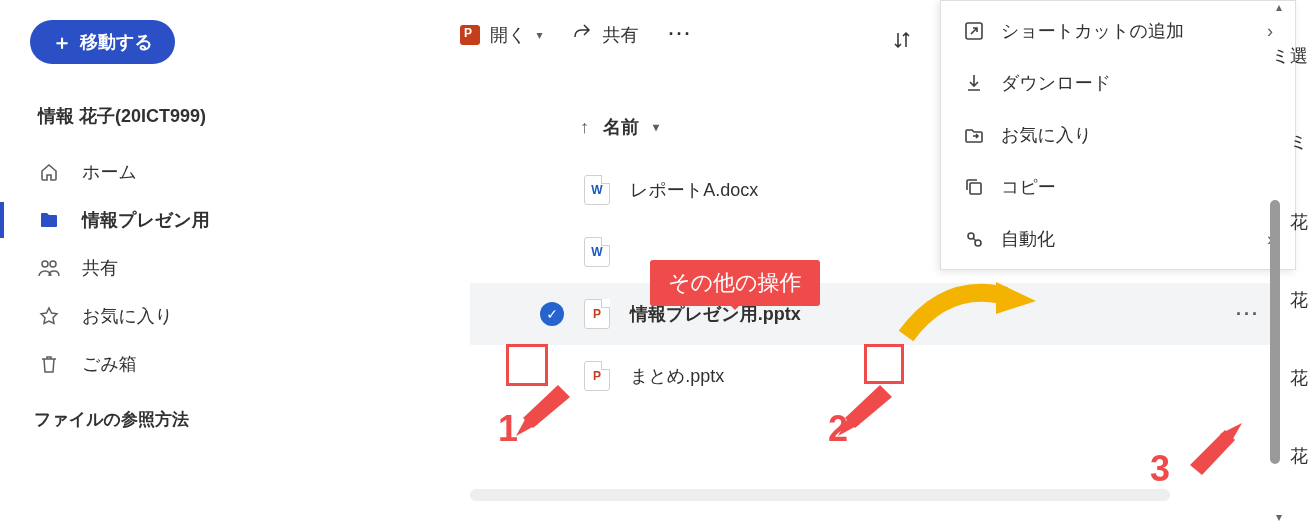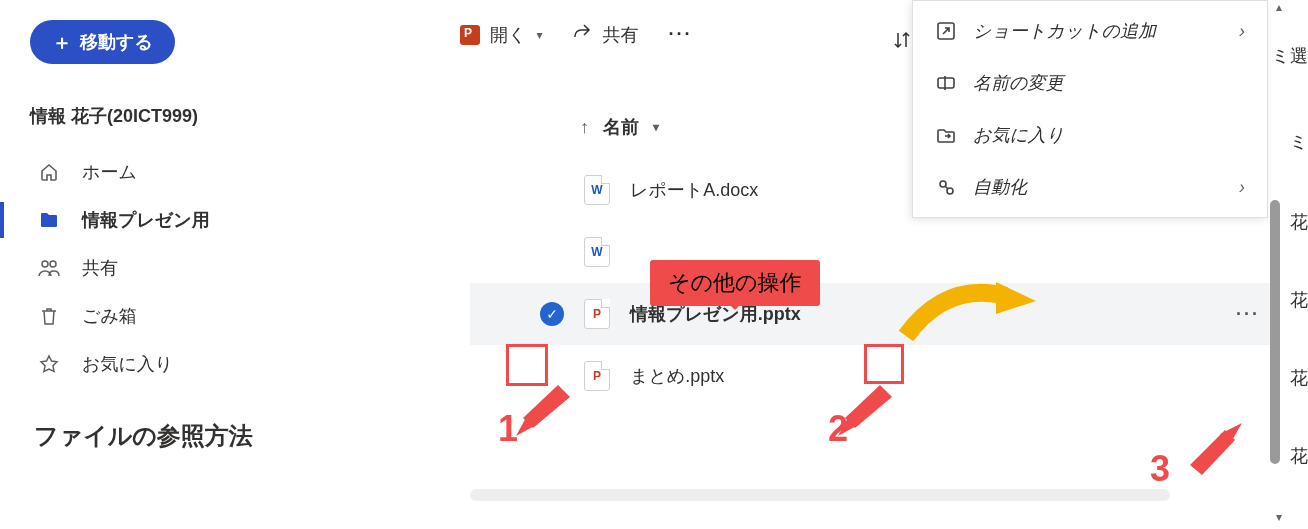--- a/index.html
+++ b/index.html
@@ -2,28 +2,28 @@
 <html><head>
 <meta charset="utf-8">
 <style>
   * { box-sizing: border-box; margin: 0; padding: 0; font-family: "Segoe UI", "Yu Gothic UI", sans-serif; }
   body { width: 1308px; height: 529px; background: #fff; position: relative; overflow: hidden; color: #323130; }
 
   
   .sidebar { position: absolute; left: 0; top: 0; width: 300px; height: 100%; padding: 20px 0 0 30px; }
   .new-btn { display: inline-flex; align-items: center; gap: 8px; background: #2b50c5; color: #fff; border: none; border-radius: 24px; padding: 10px 22px; font-size: 18px; font-weight: 600; }
   .new-btn .plus { font-size: 20px; line-height: 1; }
-  .user-label { font-size: 18px; font-weight: 600; margin: 40px 0 20px 0; }
+  .user-label { font-size: 18px; font-weight: 600; margin: 40px 0 20px 8px; }
   .nav { list-style: none; }
   .nav-item { display: flex; align-items: center; gap: 22px; padding: 12px 10px 12px 8px; font-size: 18px; cursor: pointer; position: relative; }
   .nav-item.active { font-weight: 700; }
   .nav-item.active::before { content:""; position:absolute; left:-30px; top:6px; bottom:6px; width:4px; background:#2b50c5; }
   .nav-item .icon { width: 22px; display:inline-flex; justify-content:center; color:#605e5c; }
   .nav-item.active .icon { color:#2b50c5; }
-  .section-title { font-size: 24px; font-weight: 700; margin-top: 32px; padding-left: 4px; }
+  .section-title { font-size: 17px; font-weight: 700; margin-top: 20px; padding-left: 4px; }
 
   
   .toolbar { position: absolute; left: 460px; top: 22px; display:flex; align-items:center; gap: 30px; font-size: 18px; }
   .tb-item { display:flex; align-items:center; gap:10px; cursor:pointer; }
   .pp-icon { width: 20px; height: 20px; background:#c43e1c; border-radius:3px; position:relative; }
   .pp-icon::after { content:"P"; color:#fff; font-size:12px; font-weight:bold; position:absolute; left:4px; top:1px; }
   .chev { font-size: 12px; color:#605e5c; }
   .more-dots { letter-spacing: 2px; font-weight: bold; }
 
   
@@ -36,37 +36,37 @@
   .file-row .check.on { background:#2564cf; color:#fff; font-size:14px; }
   .file-icon { width:26px; height:30px; border:1px solid #d0d0d0; border-radius:3px; background:#fff; display:flex; align-items:center; justify-content:center; position:relative; }
   .file-icon::after { content:""; position:absolute; right:-1px; top:-1px; width:8px; height:8px; background:#fff; border-left:1px solid #d0d0d0; border-bottom:1px solid #d0d0d0; }
   .fi-w { color:#185abd; font-weight:bold; font-size:12px; }
   .fi-p { color:#c43e1c; font-weight:bold; font-size:12px; }
   .file-name { flex:1; }
   .selected .file-name { font-weight:700; }
   .row-more { width:24px; text-align:center; font-weight:bold; letter-spacing:2px; color:#555; }
 
   
-  .ctx { position:absolute; left:912px; top:0; width:356px; background:#fff; border:1px solid #e1dfdd; box-shadow: -2px 2px 8px rgba(0,0,0,.1); padding:4px 0;font-style:italic; }
+  .ctx { position:absolute; left:940px; top:0; width:356px; background:#fff; border:1px solid #e1dfdd; box-shadow: -2px 2px 8px rgba(0,0,0,.1); padding:4px 0; }
   .ctx-item { display:flex; align-items:center; gap:16px; padding:14px 22px; font-size:18px; cursor:pointer; position:relative; }
   .ctx-item .icon { width:22px; display:inline-flex; justify-content:center; color:#424242; }
   .ctx-item .arrow { margin-left:auto; color:#605e5c; }
   .ctx-item.highlight { outline:4px solid #ef4b4b; outline-offset:-2px; }
   .scrollbar-thumb { position:absolute; right:28px; top:200px; width:10px; height:264px; background:#9a9a9a; border-radius:5px; }
   .scroll-arrow { position:absolute; right:26px; font-size:12px; color:#666; }
   .scroll-arrow.up { top:0; }
   .scroll-arrow.down { top:510px; }
 
   
   .edge-txt { position:absolute; right:0; font-size:18px; color:#323130; }
 
   
   .anno-box { position:absolute; border:3px solid #ef4b4b; }
   .anno-num { position:absolute; font-size:36px; font-weight:800; color:#ef4b4b; }
-  .callout { position:absolute; background:#ef4b4b; color:#000000; padding:8px 18px; font-size:22px; border-radius:3px; }
+  .callout { position:absolute; background:#ef4b4b; color:#ffffff; padding:8px 18px; font-size:22px; border-radius:3px; }
   .callout::after { content:""; position:absolute; left:50%; bottom:-14px; margin-left:-10px; border:10px solid transparent; border-top-color:#ef4b4b; }
 
   
   .hscroll { position:absolute; left:470px; bottom:28px; height:12px; width:700px; background:#cfcfcf; border-radius:6px; opacity:.35; }
 </style>
 </head>
 <body>
 
 <div class="sidebar">
   <button class="new-btn">
@@ -96,33 +96,33 @@
         <svg width="22" height="18" viewBox="0 0 22 18" fill="none" stroke="currentColor" stroke-width="1.5">
             <circle cx="7" cy="5" r="3"></circle>
             <circle cx="15" cy="5" r="3"></circle>
             <path d="M1 17c0-3 3-5 6-5s6 2 6 5M11 17c0-3 2-5 5-5s5 2 5 5"></path>
           </svg>
       </span>
       <span>共有</span>
     </li>
     <li class="nav-item">
       <span class="icon">
+        <svg width="20" height="20" viewBox="0 0 20 20" fill="none" stroke="currentColor" stroke-width="1.5">
+            <path d="M10 2l2.5 5 5.5.8-4 4 1 5.6L10 15l-5 2.4 1-5.6-4-4L7.5 7z"></path>
+          </svg>
+      </span>
+      <span>お気に入り</span>
+    </li>
+    <li class="nav-item">
+      <span class="icon">
         <svg width="18" height="20" viewBox="0 0 18 20" fill="none" stroke="currentColor" stroke-width="1.5">
             <path d="M2 5h14M7 5V3h4v2M4 5l1 13h8l1-13"></path>
           </svg>
       </span>
       <span>ごみ箱</span>
-    </li>
-    <li class="nav-item">
-      <span class="icon">
-        <svg width="20" height="20" viewBox="0 0 20 20" fill="none" stroke="currentColor" stroke-width="1.5">
-            <path d="M10 2l2.5 5 5.5.8-4 4 1 5.6L10 15l-5 2.4 1-5.6-4-4L7.5 7z"></path>
-          </svg>
-      </span>
-      <span>お気に入り</span>
     </li>
   </ul>
   <div class="section-title">ファイルの参照方法</div>
 </div>
 
 <div class="toolbar">
   <div class="tb-item">
     <span class="pp-icon"></span>
     <span>開く</span>
     <span class="chev">▾</span>
@@ -190,35 +190,43 @@
       <svg width="20" height="20" fill="none" stroke="currentColor" stroke-width="1.6">
           <rect x="2" y="2" width="16" height="16" rx="2"></rect>
           <path d="M7 13l6-6M9 7h4v4"></path>
         </svg>
     </span>
     <span>ショートカットの追加</span>
     <span class="arrow">›</span>
   </div>
   <div class="ctx-item">
     <span class="icon">
-      <svg width="20" height="18" fill="none" stroke="currentColor" stroke-width="1.6">
-          <rect x="2" y="4" width="16" height="10" rx="2"></rect>
-          <path d="M9 2v14"></path>
-        </svg>
-    </span>
-    <span>名前の変更</span>
+      <svg width="18" height="20" fill="none" stroke="currentColor" stroke-width="1.6">
+          <path d="M9 2v11M5 9l4 4 4-4M3 17h12"></path>
+        </svg>
+    </span>
+    <span>ダウンロード</span>
   </div>
   <div class="ctx-item">
     <span class="icon">
       <svg width="20" height="18" fill="none" stroke="currentColor" stroke-width="1.6">
           <path d="M2 5a1 1 0 0 1 1-1h5l2 2h7a1 1 0 0 1 1 1v8a1 1 0 0 1-1 1H3a1 1 0 0 1-1-1z"></path>
           <path d="M9 10h5M12 8l2 2-2 2"></path>
         </svg>
     </span>
     <span>お気に入り</span>
+  </div>
+  <div class="ctx-item">
+    <span class="icon">
+      <svg width="20" height="20" fill="none" stroke="currentColor" stroke-width="1.6">
+          <rect x="6" y="6" width="11" height="11" rx="1"></rect>
+          <path d="M3 13V4a1 1 0 0 1 1-1h9"></path>
+        </svg>
+    </span>
+    <span>コピー</span>
   </div>
   <div class="ctx-item">
     <span class="icon">
       <svg width="20" height="20" fill="none" stroke="currentColor" stroke-width="1.6">
           <circle cx="7" cy="7" r="3"></circle>
           <circle cx="14" cy="14" r="3"></circle>
           <path d="M9 9l3 3"></path>
         </svg>
     </span>
     <span>自動化</span>

